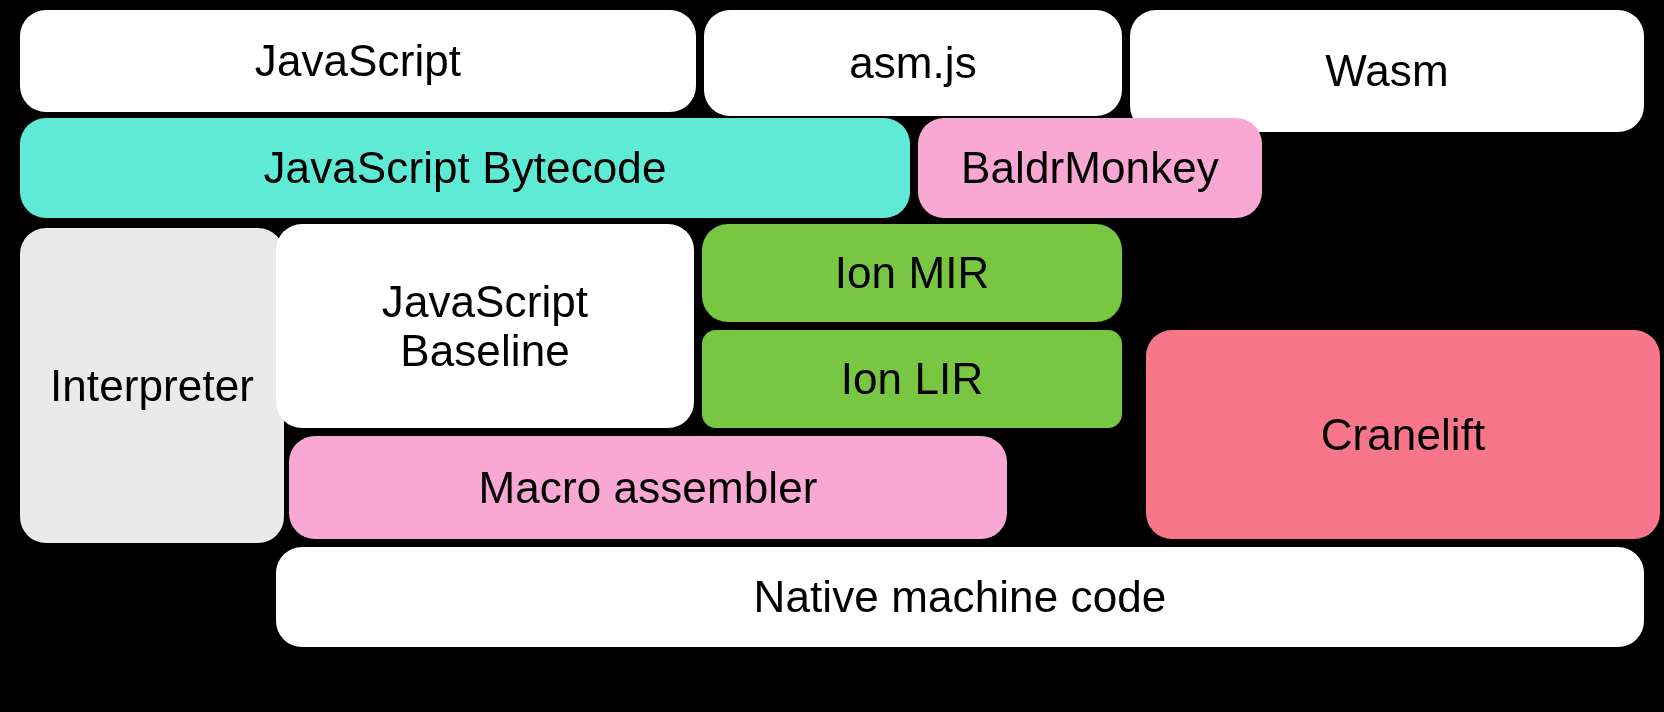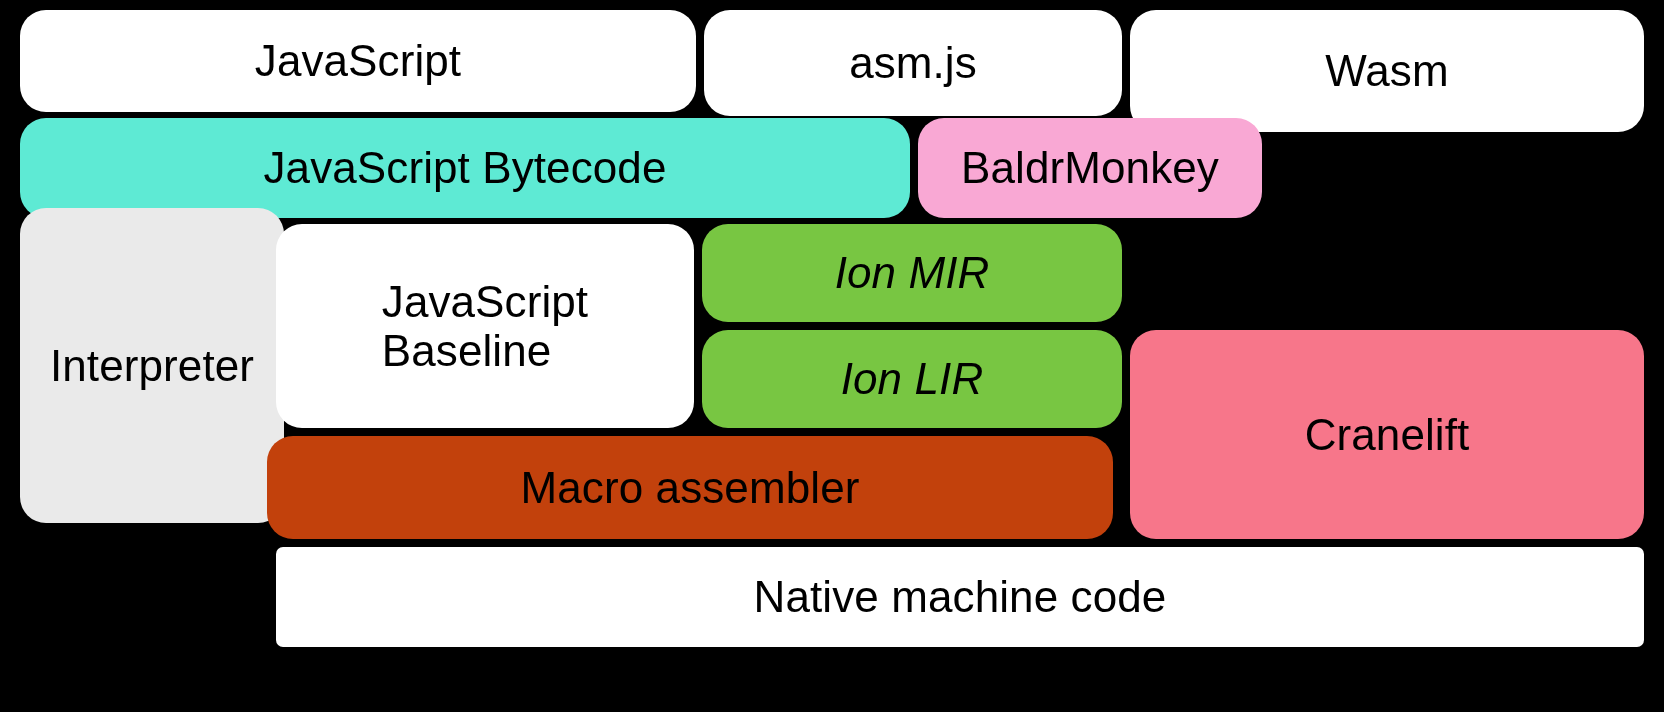--- a/index.html
+++ b/index.html
@@ -15,49 +15,50 @@
     background: #000000;
     overflow: hidden;
     font-family: "Liberation Sans", sans-serif;
   }
   .node {
     position: absolute;
     box-sizing: border-box;
     display: flex;
     align-items: center;
     justify-content: center;
+    text-align: center;
     border-radius: 26px;
     color: #000000;
     font-size: 44px;
     font-weight: 400;
     line-height: 1.12;
     letter-spacing: 0.1px;
     white-space: pre-line;
     padding: 2px 22px;
   }
   .fill-white { background: #ffffff; }
   .fill-grey  { background: #eaeaea; }
-  .fill-green { background: #78c642; font-style: italic; }
-  .fill-pink  { background: #f7768a; }
+  .fill-green { background: #78c642; }
+  .fill-pink  { background: #f7768a; margin-left: 16px; }
 </style>
 </head>
 <body>
 
 <div id="stage" style="background: rgb(0, 0, 0);">
 
   <div class="node fill-white" style="left: 20px; top: 10px; width: 676px; height: 102px; background: rgb(255, 255, 255);">JavaScript</div>
   <div class="node fill-white" style="left: 704px; top: 10px; width: 418px; height: 106px; background: rgb(255, 255, 255);">asm.js</div>
   <div class="node fill-white" style="left: 1130px; top: 10px; width: 514px; height: 122px; background: rgb(255, 255, 255);">Wasm</div>
 
   <div class="node fill-white" style="left: 20px; top: 118px; width: 890px; height: 100px; background: #5eead4;">JavaScript Bytecode</div>
   <div class="node fill-white" style="left: 918px; top: 118px; width: 344px; height: 100px; background: #f9a8d4;">BaldrMonkey</div>
 
-  <div class="node fill-grey" style="left: 20px; top: 208px; width: 264px; height: 315px; background: rgb(234, 234, 234);">Interpreter</div>
+  <div class="node fill-grey" style="left: 20px; top: 228px; width: 264px; height: 315px; background: rgb(234, 234, 234);">Interpreter</div>
   <div class="node fill-white" style="left: 276px; top: 224px; width: 418px; height: 204px; background: rgb(255, 255, 255);">JavaScript
 Baseline</div>
   <div class="node fill-green" style="left: 702px; top: 224px; width: 420px; height: 98px; background: rgb(120, 198, 66);">Ion MIR</div>
-  <div class="node fill-green" style="left: 702px; top: 330px; width: 420px; height: 98px; background: rgb(120, 198, 66);">Ion LIR</div>
+  <div class="node fill-green" style="left: 702px; top: 330px; width: 420px; height: 98px; background: rgb(120, 198, 66); border-radius: 14px;">Ion LIR</div>
   <div class="node fill-pink" style="left: 1130px; top: 330px; width: 514px; height: 209px; background: rgb(247, 118, 138);">Cranelift</div>
 
-  <div class="node fill-white" style="left: 267px; top: 436px; width: 846px; height: 103px; background: #c2410c;">Macro assembler</div>
+  <div class="node fill-white" style="left: 289px; top: 436px; width: 718px; height: 103px; background: #f9a8d4;">Macro assembler</div>
 
-  <div class="node fill-white" style="left: 276px; top: 547px; width: 1368px; height: 100px; background: rgb(255, 255, 255); border-radius: 7px;">Native machine code</div>
+  <div class="node fill-white" style="left: 276px; top: 547px; width: 1368px; height: 100px; background: rgb(255, 255, 255);">Native machine code</div>
 </div>
 
 </body></html>

